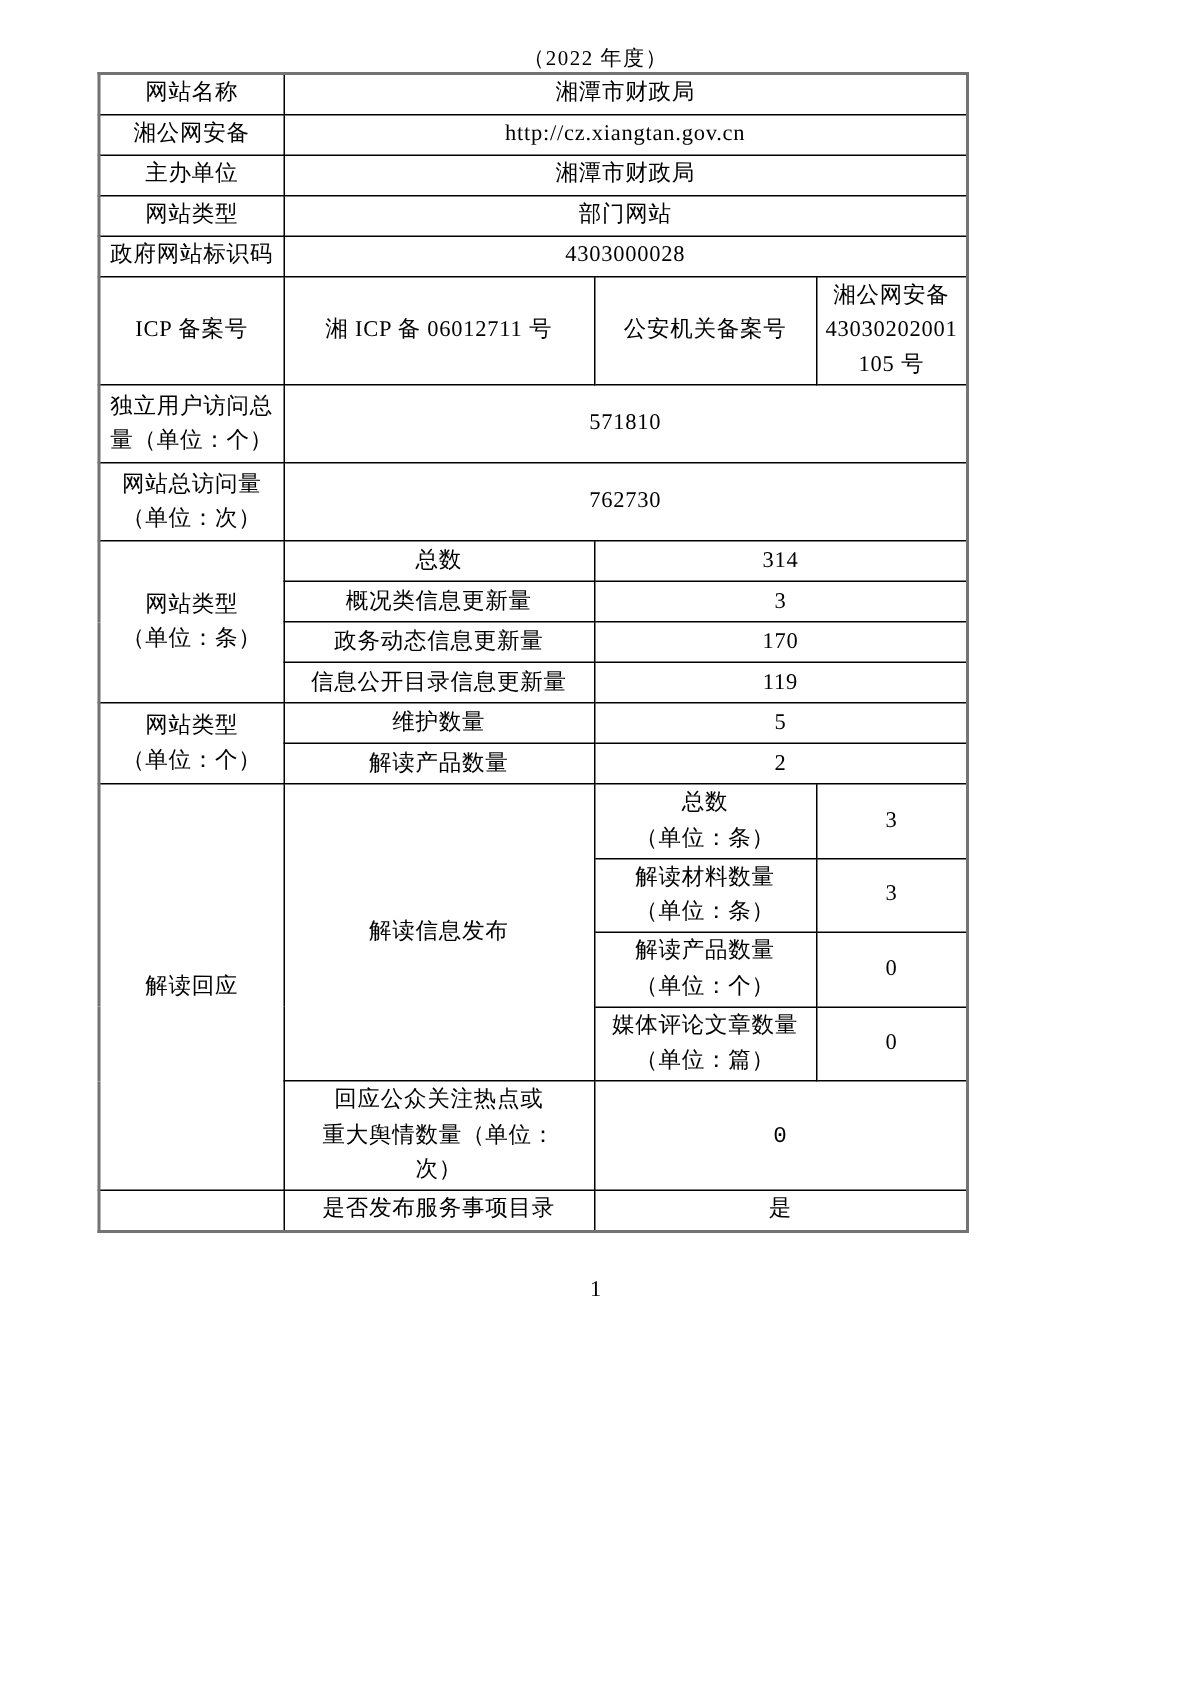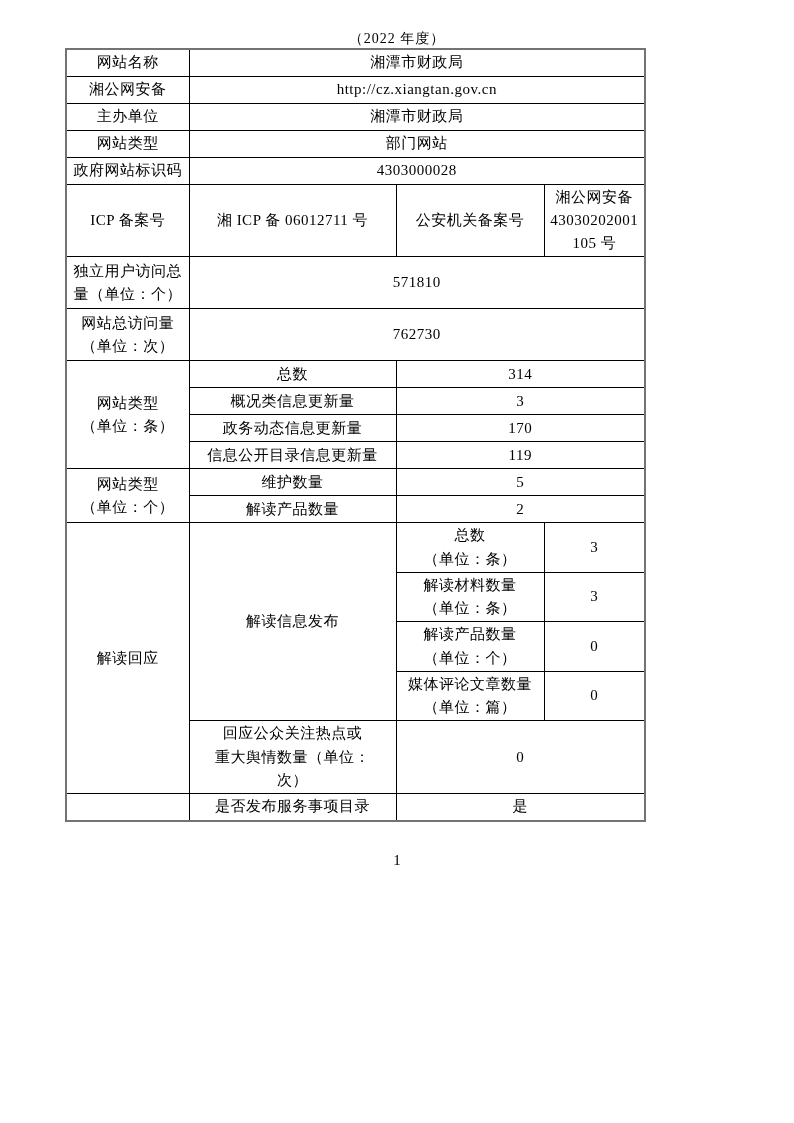--- a/index.html
+++ b/index.html
@@ -49,21 +49,21 @@
     line-height: 1.55;
     padding: 1px 4px;
     letter-spacing: 0.5px;
     white-space: pre-line;
     overflow: hidden;
   }
   tr.r27 { height: 27px; }
   tr.r70 { height: 70px; }
   tr.r52 { height: 52px; }
   tr.r47 { height: 47px; }
-  tr.r66 { height: 66px; }
+  tr.r66 { height: 66px; font-family: Liberation Mono, monospace; }
   .page-number {
     margin-top: 30px;
     text-align: center;
     font-size: 15px;
   }
 </style>
 </head>
 <body>
 
 <div class="page">

